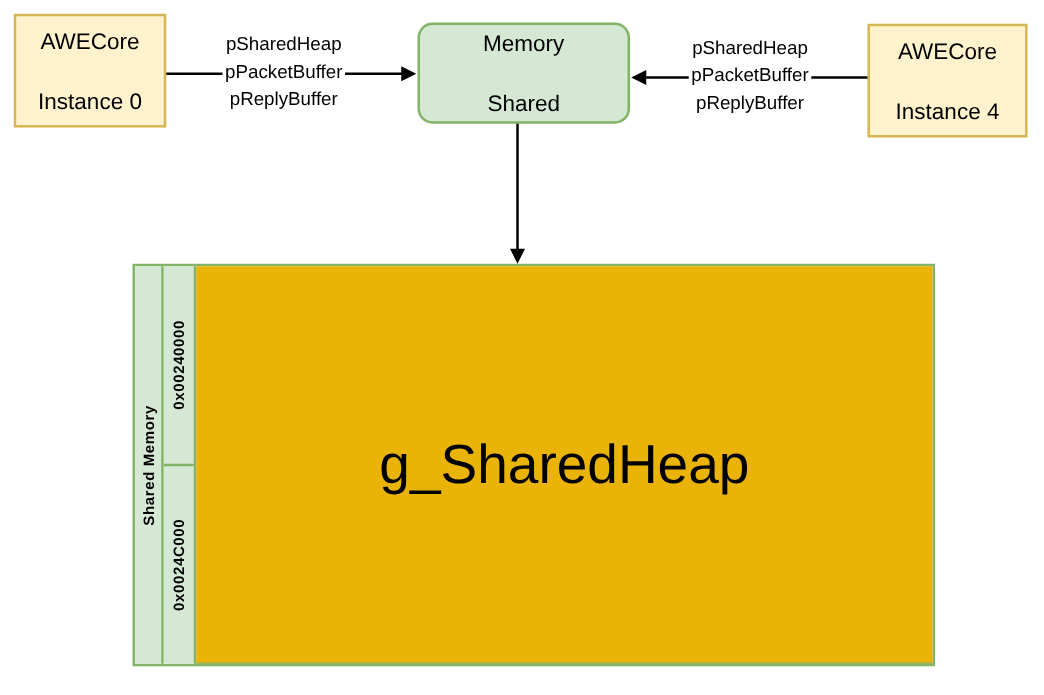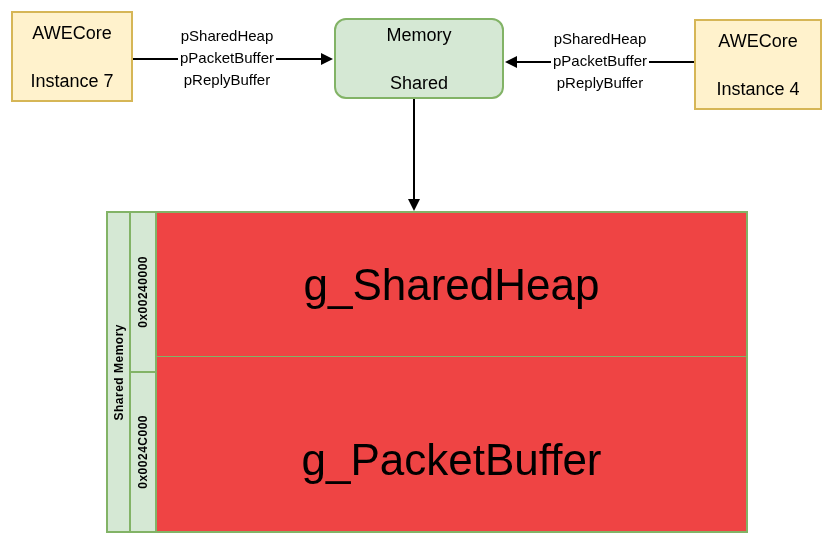--- a/index.html
+++ b/index.html
@@ -41,34 +41,34 @@
 
   
   .mem-table{position:absolute;left:106px;top:211px;width:642px;height:322px;
              border:2px solid var(--green-border);display:flex;background:#fff;}
   .side-col{width:23px;background:var(--green-fill);border-right:2px solid var(--green-border);
             display:flex;align-items:center;justify-content:center;}
   .addr-col{width:26px;background:var(--green-fill);border-right:2px solid var(--green-border);
             display:flex;flex-direction:column;}
   .addr-cell{flex:1;display:flex;align-items:center;justify-content:center;}
   .addr-cell.first{border-bottom:2px solid var(--green-border);}
-  .main-col{flex:1;display:flex;flex-direction:column;background:#ef4444;gap:31px;}
+  .main-col{flex:1;display:flex;flex-direction:column;background:#eab308;gap:31px;}
   .main-cell{flex:1;display:flex;align-items:center;justify-content:center;font-size:44px;color:var(--text);}
   .main-cell.first{border-bottom:1px solid var(--green-border);}
   .vtext{writing-mode:vertical-rl;transform:rotate(180deg);font-size:12px;font-weight:bold;
          letter-spacing:0.5px;white-space:nowrap;color:var(--text);}
 </style>
 </head>
 <body>
 
 <div class="canvas">
 
   <div class="node node-yellow inst0">
     <span>AWECore</span>
-    <span>Instance 7</span>
+    <span>Instance 0</span>
   </div>
 
   <div class="node node-yellow inst1">
     <span>AWECore</span>
     <span>Instance 4</span>
   </div>
 
   <div class="node node-green smbox">
     <span>Memory</span>
     <span>Shared</span>
@@ -102,19 +102,16 @@
         <span class="vtext">0x00240000</span>
       </div>
       <div class="addr-cell">
         <span class="vtext">0x0024C000</span>
       </div>
     </div>
     <div class="main-col">
       <div class="main-cell first">
         <span>g_SharedHeap</span>
       </div>
-      <div class="main-cell">
-        <span>g_PacketBuffer</span>
-      </div>
     </div>
   </div>
 
 </div>
 
 </body></html>

